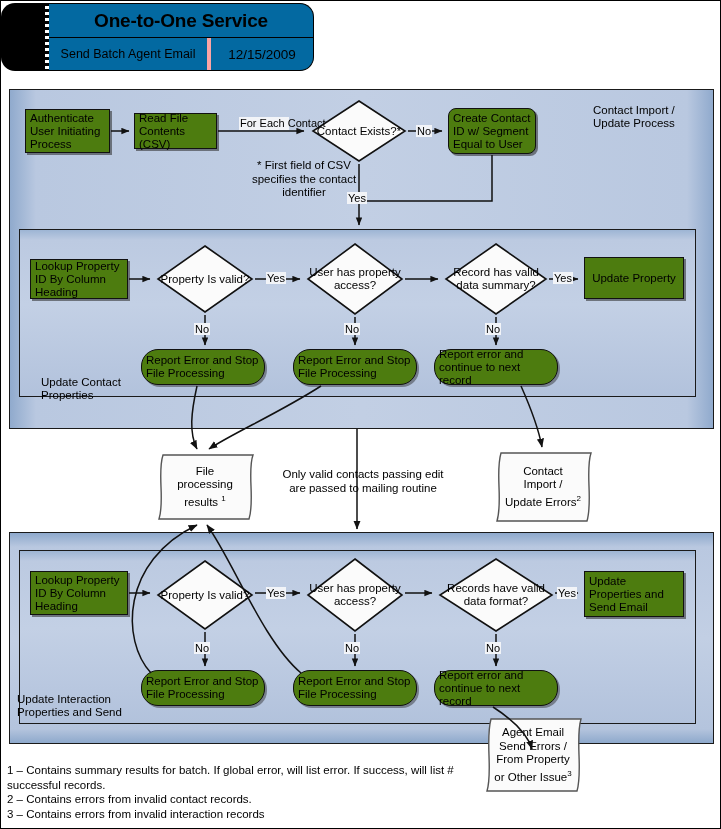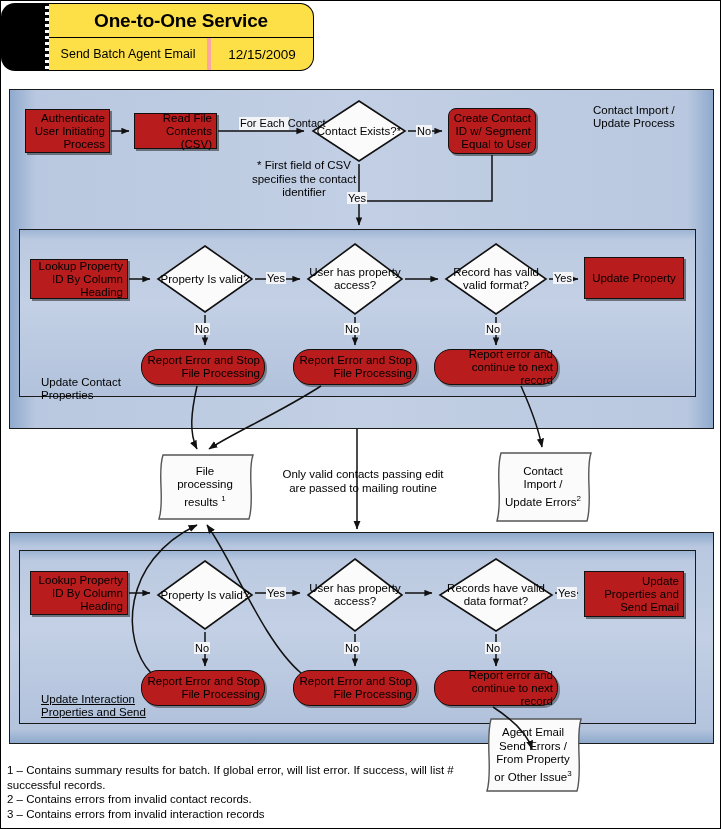--- a/index.html
+++ b/index.html
@@ -6,43 +6,43 @@
   body{font-family:"Liberation Sans","DejaVu Sans",sans-serif;}
   #page{position:relative;width:721px;height:829px;background:#ffffff;overflow:hidden;
         border:1px solid #000;box-sizing:border-box;}
 
   
   #titleblock{position:absolute;left:0;top:0;width:315px;height:72px;}
   #title-tab{position:absolute;left:0;top:2px;width:46px;height:68px;background:#000000;
              border-radius:14px 0 0 14px;}
   #title-tab-dots{position:absolute;left:44px;top:2px;width:5px;height:68px;
              background:repeating-linear-gradient(to bottom,#000 0 3px,#fff 3px 6px);}
-  #title-body{position:absolute;left:48px;top:2px;width:265px;height:68px;background:#fde047;
+  #title-body{position:absolute;left:48px;top:2px;width:265px;height:68px;background:#0369a1;
              border:1px solid #000;border-left:none;border-radius:0 14px 14px 0;box-sizing:border-box;}
   #title-main{position:absolute;left:0;top:0;right:0;height:33px;border-bottom:1px solid #000;
              display:flex;align-items:center;justify-content:center;}
   #title-main span{font-size:19px;font-weight:bold;letter-spacing:-0.2px;white-space:nowrap;}
   #title-sub{position:absolute;left:0;top:34px;right:0;bottom:0;display:flex;}
   #title-sub-left{flex:0 0 162px;display:flex;align-items:center;justify-content:center;
              text-align:center;border-right:4px solid #fca5a5;font-size:12.5px;line-height:14px;padding:0 3px;
              box-sizing:border-box;}
   #title-sub-right{flex:1;display:flex;align-items:center;justify-content:center;font-size:13.5px;}
 
   
   .panel{position:absolute;box-sizing:border-box;border:1px solid #1a1a1a;
          background:linear-gradient(to right,#90aacd 0px,#b9c8e0 26px,#c2cfe4 50%,#b9c8e0 calc(100% - 26px),#90aacd 100%);}
   .panel.vgrad{background:linear-gradient(to bottom,#8ea9cc 0px,#b9c8e0 14px,#c2cfe4 50%,#b4c4dd calc(100% - 14px),#8ea9cc 100%);}
   .inner-panel{position:absolute;box-sizing:border-box;border:1px solid #1a1a1a;
          background:linear-gradient(to bottom,#9db5d4 0px,#bccae1 10px,#c3d0e5 45%,#b2c2dc 100%);}
   .panel-label{position:absolute;font-size:11.5px;color:#000;line-height:13px;}
 
   
   .node{position:absolute;box-sizing:border-box;display:flex;align-items:center;
-        justify-content:center;text-align:right;font-size:11.5px;line-height:13px;
-        color:#000;background:#b91c1c;}
+        justify-content:center;text-align:left;font-size:11.5px;line-height:13px;
+        color:#000;background:#4d7c0f;}
   .proc{border:1.4px solid #111;box-shadow:2px 2px 0 rgba(40,40,40,.55);}
   .term{border:1.4px solid #111;border-radius:17px;box-shadow:2px 2px 0 rgba(40,40,40,.45);}
   .node span{display:block;padding:0 4px;}
 
   
   .dia{position:absolute;}
   .dia .dshape{position:absolute;inset:0;}
   .dia .dtext{position:absolute;inset:0;display:flex;align-items:center;justify-content:center;
               text-align:center;font-size:11.5px;line-height:13px;color:#000;}
 
@@ -123,39 +123,39 @@
   <div class="dia" style="left:305px;top:241px;width:98px;height:74px;">
     <svg class="dshape" viewBox="0 0 98 74" preserveAspectRatio="none">
       <polygon points="49,2 96,37 49,72 2,37" fill="#fbfbfb" stroke="#111" stroke-width="1.6"></polygon>
     </svg>
     <div class="dtext">User has property access?</div>
   </div>
   <div class="dia" style="left:443px;top:241px;width:104px;height:74px;">
     <svg class="dshape" viewBox="0 0 104 74" preserveAspectRatio="none">
       <polygon points="52,2 102,37 52,72 2,37" fill="#fbfbfb" stroke="#111" stroke-width="1.6"></polygon>
     </svg>
-    <div class="dtext">Record has valid valid format?</div>
+    <div class="dtext">Record has valid data summary?</div>
   </div>
   <div class="node proc" style="left:583px;top:256px;width:100px;height:42px;">
     <span>Update Property</span>
   </div>
 
   <div class="node term" style="left:140px;top:348px;width:124px;height:36px;">
     <span>Report Error and Stop File Processing</span>
   </div>
   <div class="node term" style="left:292px;top:348px;width:124px;height:36px;">
     <span>Report Error and Stop File Processing</span>
   </div>
   <div class="node term" style="left:433px;top:348px;width:124px;height:36px;">
     <span>Report error and continue to next record</span>
   </div>
 
   <div class="panel vgrad" style="left:8px;top:531px;width:705px;height:212px;"></div>
   <div class="inner-panel" style="left:18px;top:549px;width:677px;height:174px;"></div>
-  <div class="panel-label" style="left:40px;top:692px;width:140px;text-decoration:underline;">
+  <div class="panel-label" style="left:16px;top:692px;width:140px;">
     <span>Update Interaction Properties and Send</span>
   </div>
 
   <div class="node proc" style="left:29px;top:570px;width:98px;height:44px;">
     <span>Lookup Property ID By Column Heading</span>
   </div>
   <div class="dia" style="left:155px;top:558px;width:98px;height:72px;">
     <svg class="dshape" viewBox="0 0 98 72" preserveAspectRatio="none">
       <polygon points="49,2 96,36 49,70 2,36" fill="#fbfbfb" stroke="#111" stroke-width="1.6"></polygon>
     </svg>

